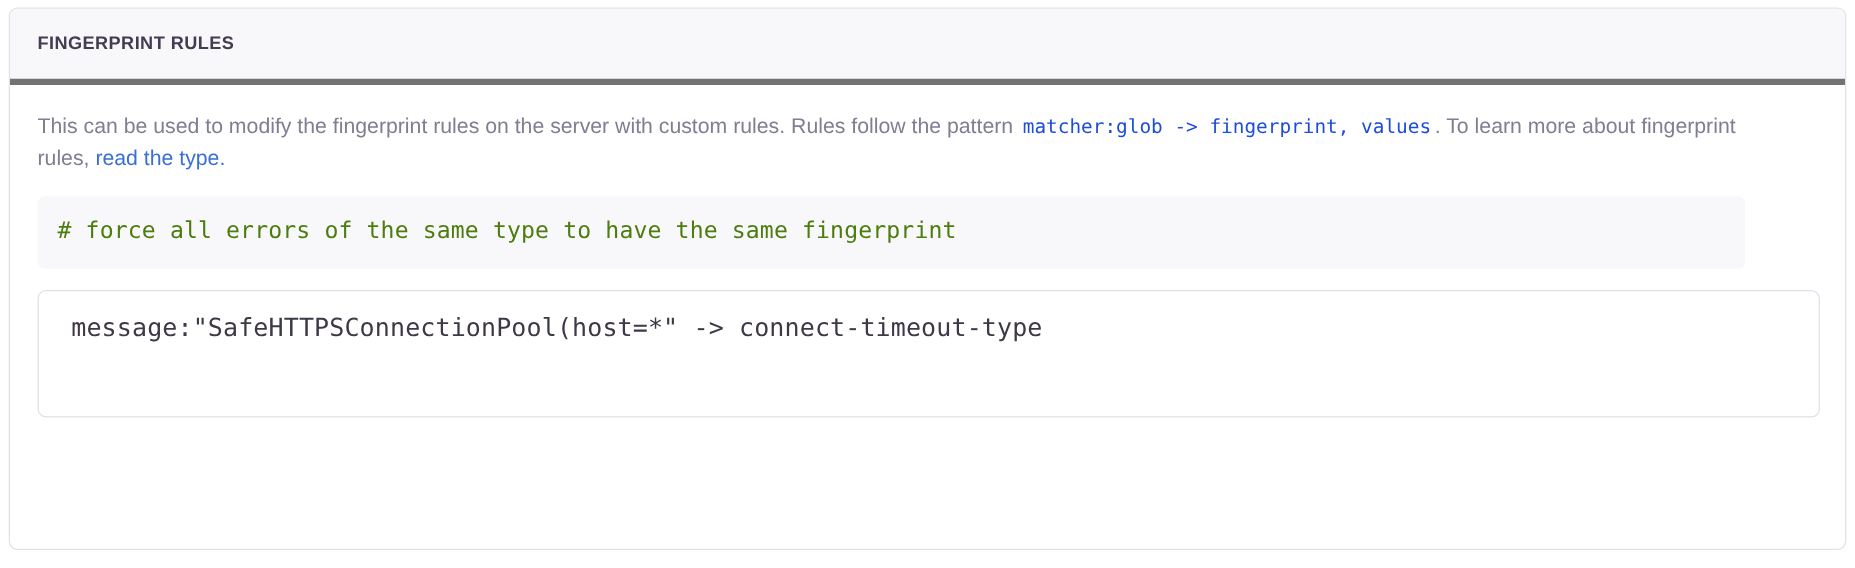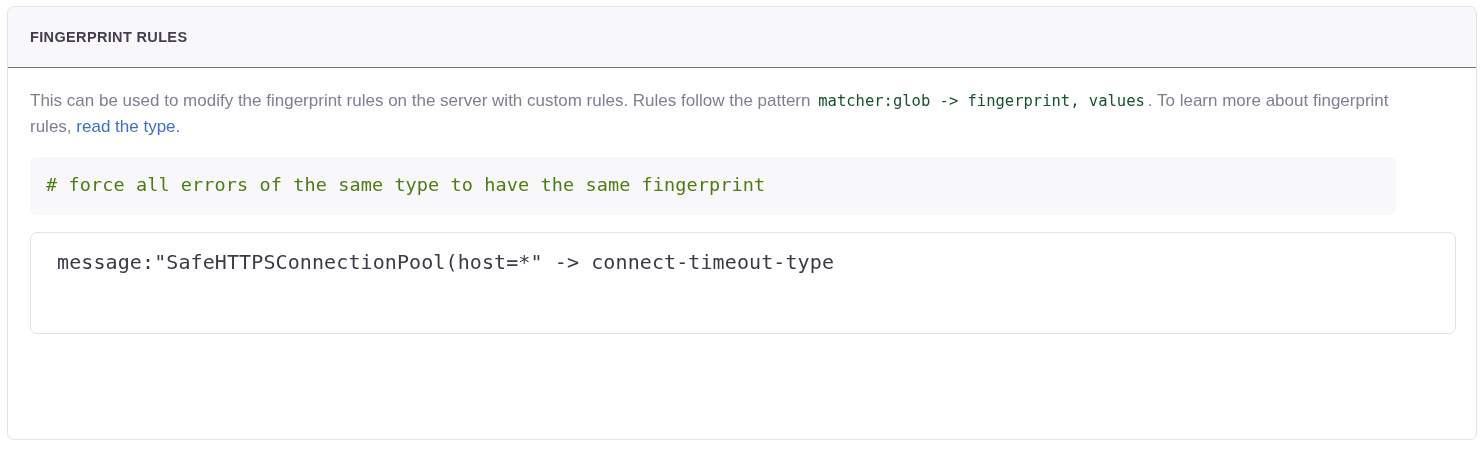--- a/index.html
+++ b/index.html
@@ -24,21 +24,21 @@
     border: 1px solid #E3E1E9;
     border-radius: 7px;
     background: #ffffff;
     overflow: hidden;
   }
 
   .panel-header {
     height: 61px;
     box-sizing: border-box;
     background: #F8F8FB;
-    border-bottom: 1px solid #737373;
+    border-bottom: 5px solid #737373;
     display: flex;
     align-items: center;
     padding: 0 22px;
   }
 
   .panel-title {
     font-size: 14.5px;
     font-weight: bold;
     letter-spacing: 0.35px;
     color: #453C52;
@@ -54,21 +54,21 @@
     font-size: 17px;
     line-height: 26px;
     color: #837C93;
     margin: 0;
     max-width: 1360px;
   }
 
   .inline-code {
     font-family: "DejaVu Sans Mono", "Liberation Mono", monospace;
     font-size: 15.5px;
-    color: #14532d;
+    color: #1d4ed8;
     padding: 0 3px;
     white-space: nowrap;
   }
 
   .doc-link {
     color: #3B6FD4;
     text-decoration: none;
   }
 
   .code-block {

